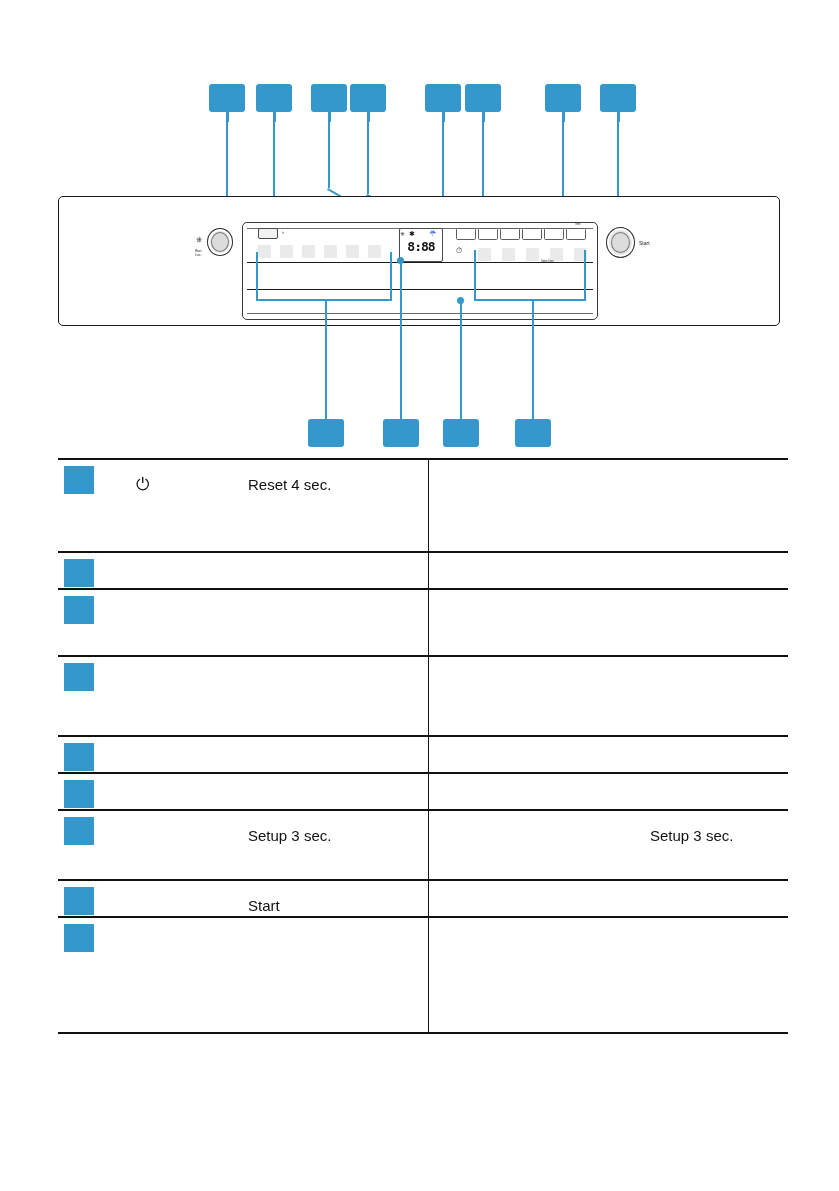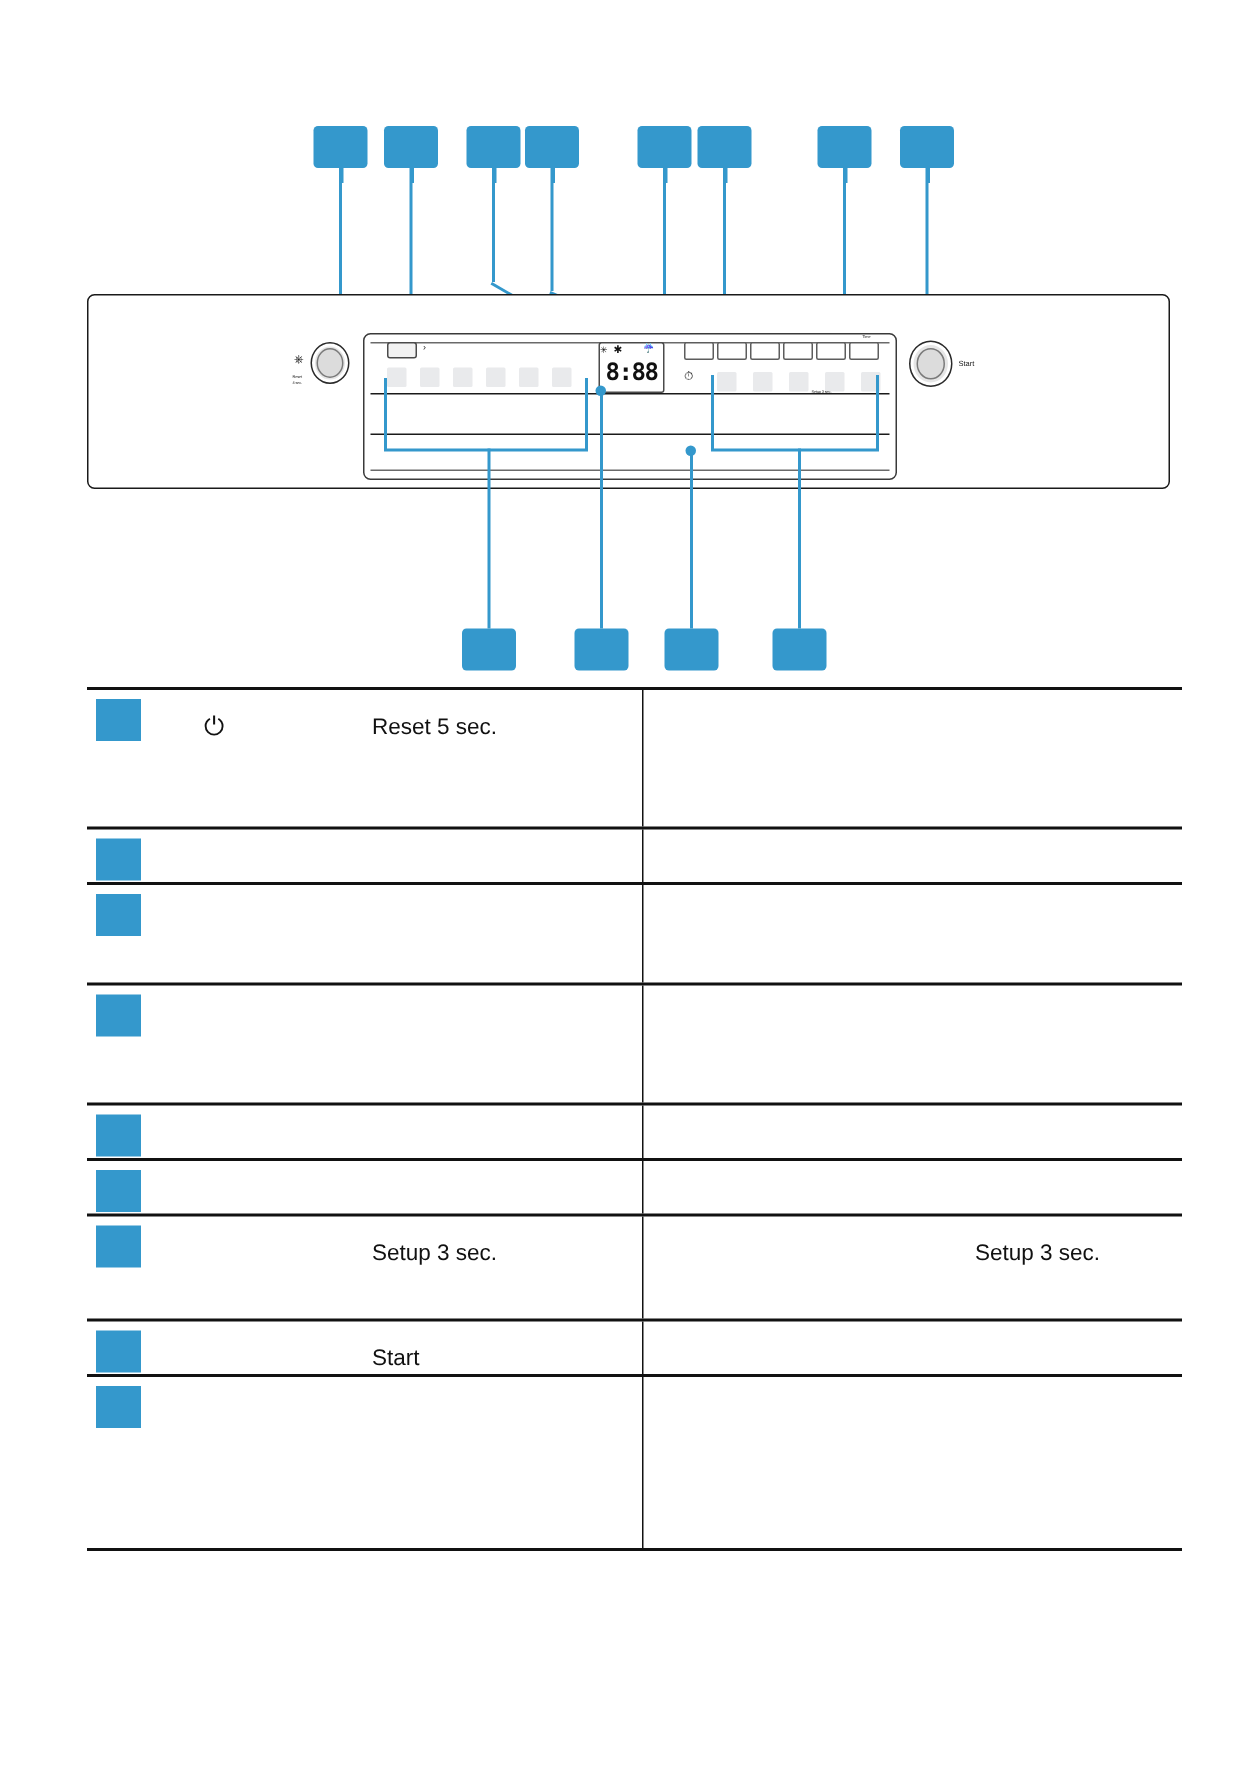--- a/index.html
+++ b/index.html
@@ -148,21 +148,21 @@
     border: 0.9px solid #4a4a4a;
     border-radius: 2px;
     background: #ffffff;
   }
   #lcd-digits {
     position: absolute;
     left: 401px; top: 240px;
     width: 40px;
     text-align: center;
     font-family: "DejaVu Sans Mono", monospace;
-    font-size: 16px;
+    font-size: 13px;
     font-weight: bold;
     color: #111111;
     letter-spacing: -1px;
     line-height: 1;
   }
   .lcd-icon {
     position: absolute;
     font-size: 6px;
     color: #111111;
     line-height: 1;
@@ -351,21 +351,21 @@
       <div class="callout" style="left: 383px; top: 419px; width: 36px; height: 28px;"></div>
       <div class="callout" style="left: 443px; top: 419px; width: 36px; height: 28px;"></div>
       <div class="callout" style="left: 515px; top: 419px; width: 36px; height: 28px;"></div>
     </div>
 
   <div id="legend">
       <div class="lrow first" style="height: 93px;">
         <div class="lnum"></div>
         <div class="lcol-divider"></div>
         <div class="power-glyph">⏻</div>
-        <div class="ltext-b">Reset 5 sec.</div>
+        <div class="ltext-b">Reset 4 sec.</div>
       </div>
       <div class="lrow" style="height: 37px;">
         <div class="lnum"></div>
         <div class="lcol-divider"></div>
       </div>
       <div class="lrow" style="height: 67px;">
         <div class="lnum"></div>
         <div class="lcol-divider"></div>
       </div>
       <div class="lrow" style="height: 80px;">

